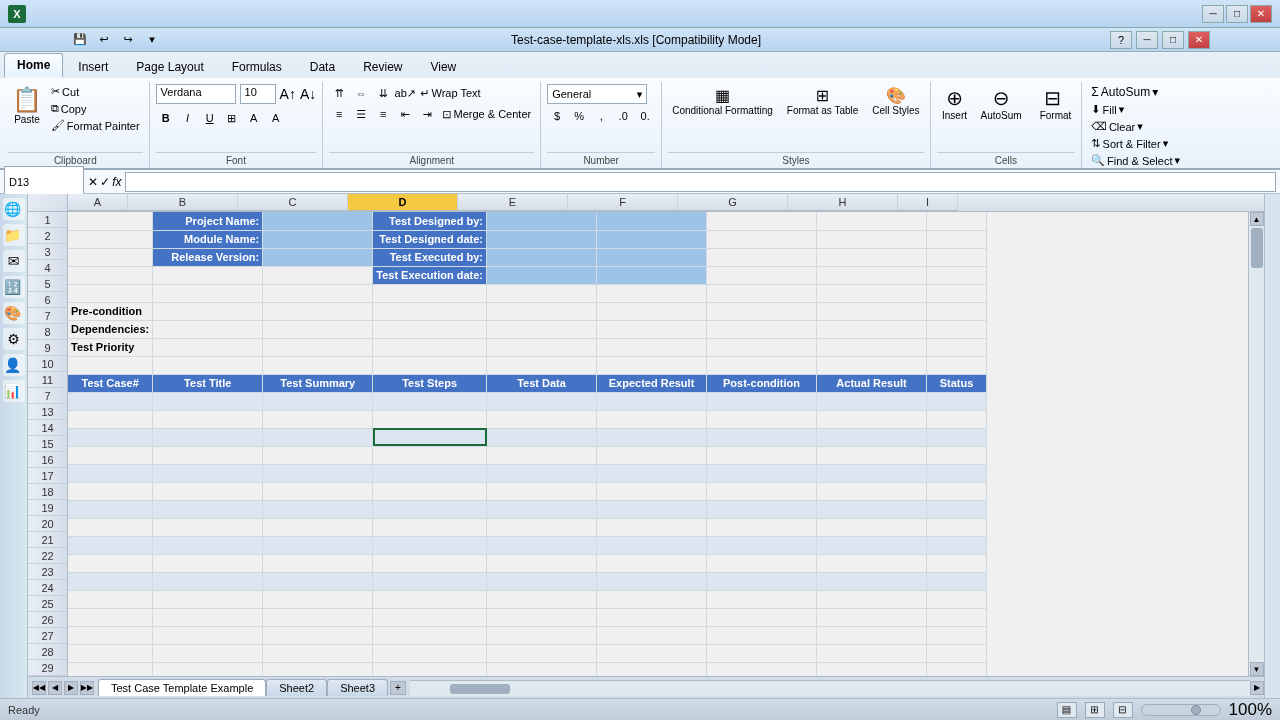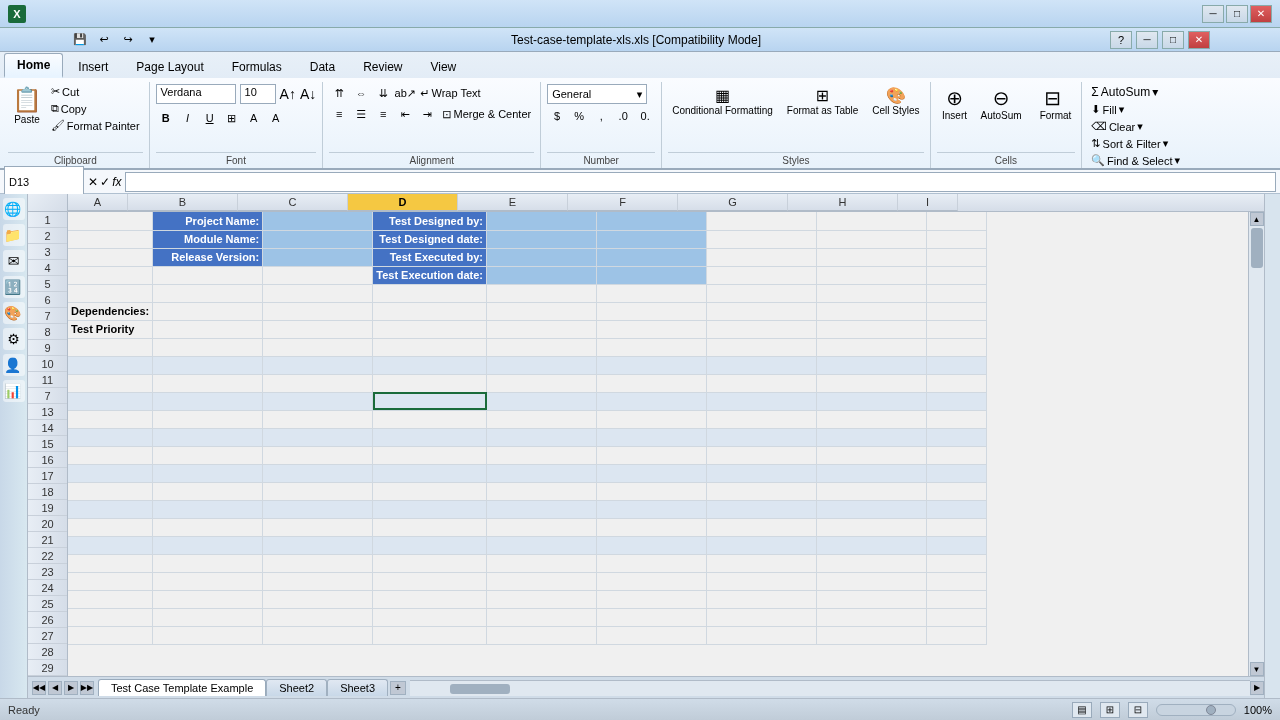--- a/index.html
+++ b/index.html
@@ -711,20 +711,31 @@
               <td></td>
               <td></td>
               <td></td>
               <td></td>
               <td></td>
               <td></td>
               <td></td>
               <td></td>
             </tr>
 
+            <tr>
+              <td style="font-weight:bold;">Pre-condition</td>
+              <td></td>
+              <td></td>
+              <td></td>
+              <td></td>
+              <td></td>
+              <td></td>
+              <td></td>
+              <td></td>
+            </tr>
 
             <tr>
               <td style="font-weight:bold;">Dependencies:</td>
               <td></td>
               <td></td>
               <td></td>
               <td></td>
               <td></td>
               <td></td>
               <td></td>
@@ -748,20 +759,31 @@
               <td></td>
               <td></td>
               <td></td>
               <td></td>
               <td></td>
               <td></td>
               <td></td>
               <td></td>
             </tr>
 
+            <tr>
+              <td class="col-hdr-row" style="background:#4472c4;color:white;font-weight:bold;text-align:center;">Test Case#</td>
+              <td class="col-hdr-row" style="background:#4472c4;color:white;font-weight:bold;text-align:center;">Test Title</td>
+              <td class="col-hdr-row" style="background:#4472c4;color:white;font-weight:bold;text-align:center;">Test Summary</td>
+              <td class="col-hdr-row" style="background:#4472c4;color:white;font-weight:bold;text-align:center;">Test Steps</td>
+              <td class="col-hdr-row" style="background:#4472c4;color:white;font-weight:bold;text-align:center;">Test Data</td>
+              <td class="col-hdr-row" style="background:#4472c4;color:white;font-weight:bold;text-align:center;">Expected Result</td>
+              <td class="col-hdr-row" style="background:#4472c4;color:white;font-weight:bold;text-align:center;">Post-condition</td>
+              <td class="col-hdr-row" style="background:#4472c4;color:white;font-weight:bold;text-align:center;">Actual Result</td>
+              <td class="col-hdr-row" style="background:#4472c4;color:white;font-weight:bold;text-align:center;">Status</td>
+            </tr>
 
             <tr>
               <td class="data-row-stripe"></td>
               <td class="data-row-stripe"></td>
               <td class="data-row-stripe"></td>
               <td class="data-row-stripe"></td>
               <td class="data-row-stripe"></td>
               <td class="data-row-stripe"></td>
               <td class="data-row-stripe"></td>
               <td class="data-row-stripe"></td>
@@ -972,17 +994,17 @@
 
   <div id="status-bar">
     <div id="status-left">Ready</div>
     <div id="status-right">
       <div class="view-btn">▤</div>
       <div class="view-btn">⊞</div>
       <div class="view-btn">⊟</div>
       <div style="width:80px;height:12px;background:#c8d4e0;border:1px solid #a0b0c0;border-radius:6px;display:flex;align-items:center;cursor:pointer;position:relative;">
         <div style="position:absolute;left:70%;width:10px;height:10px;background:#a0b0c0;border-radius:50%;border:1px solid #808898;transform:translateX(-50%);"></div>
       </div>
-      <div style="font-size:11px;">100%</div>
+      <div style="font-size:17px;">100%</div>
     </div>
   </div>
 
 </div>
 
 </body></html>

